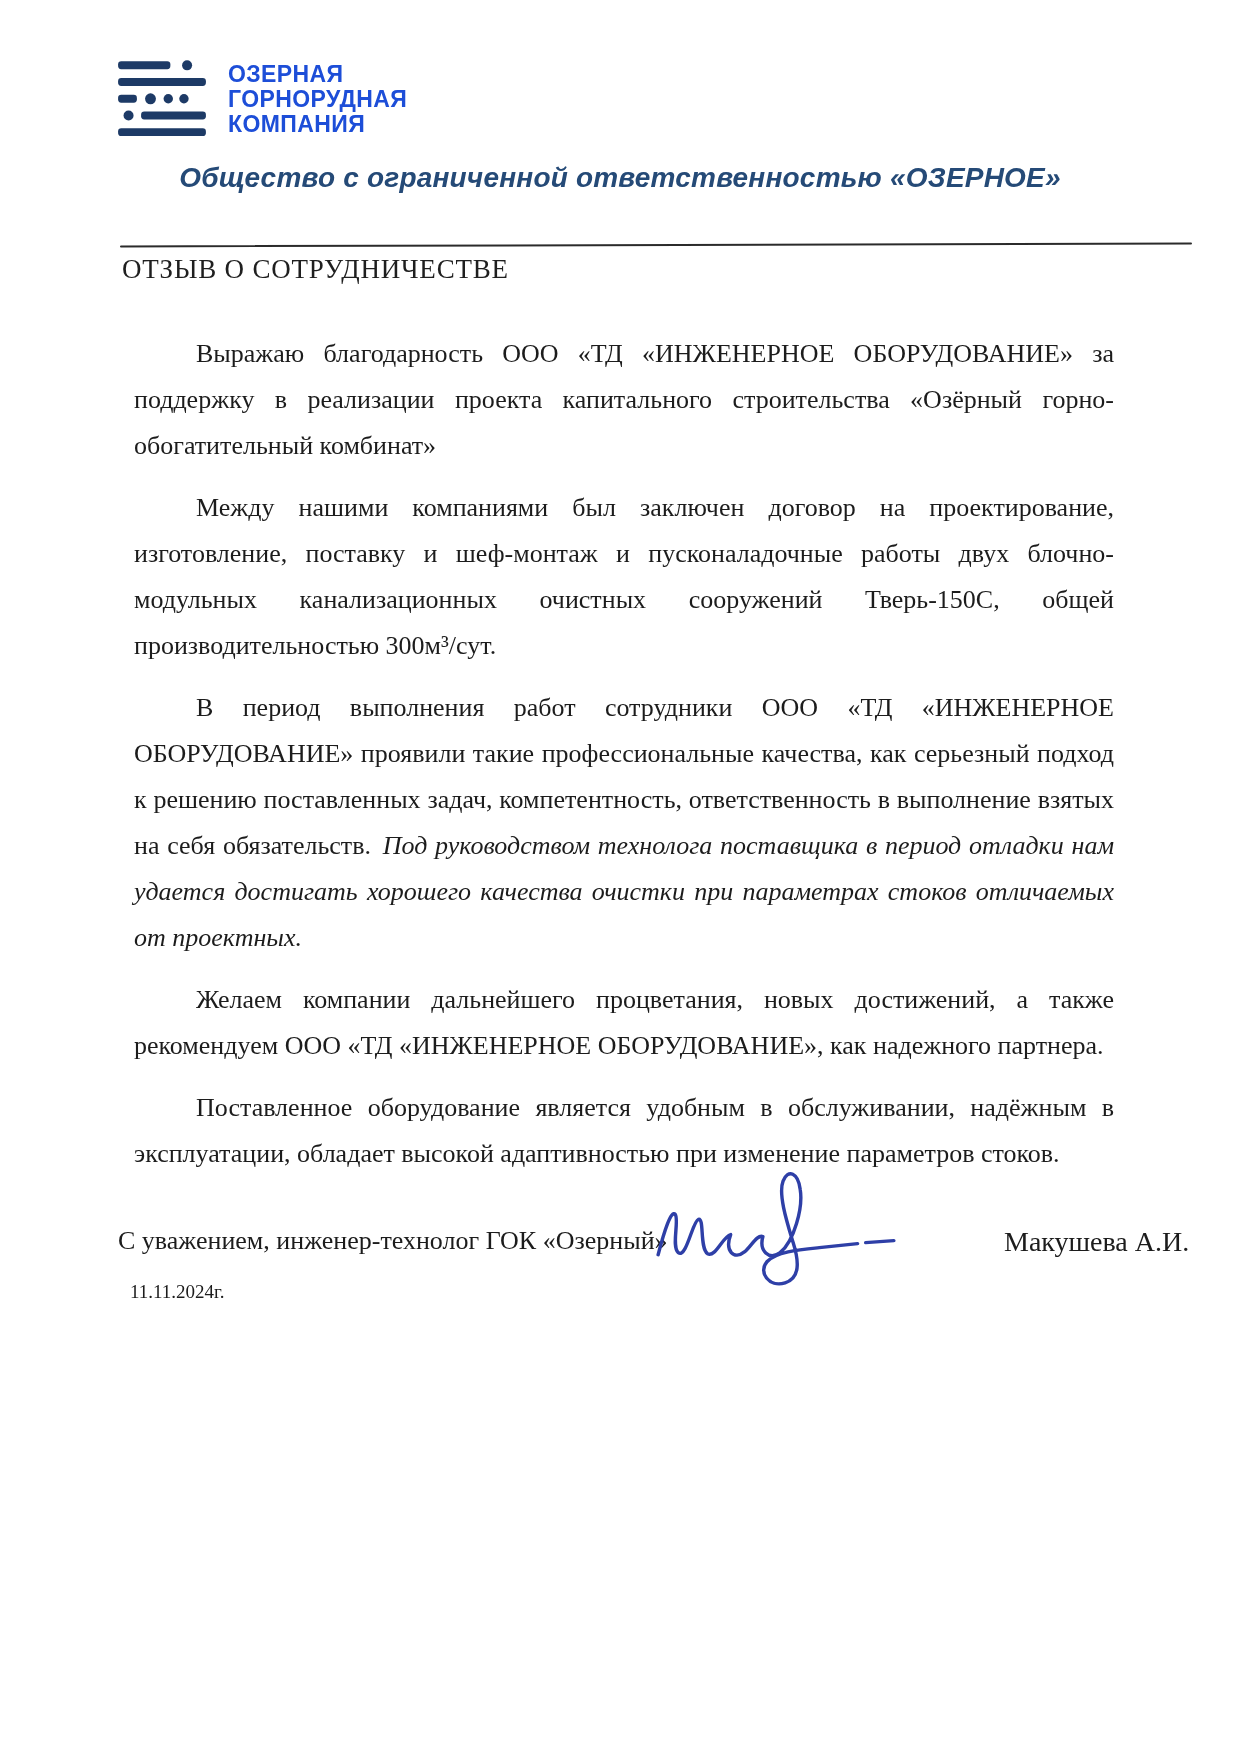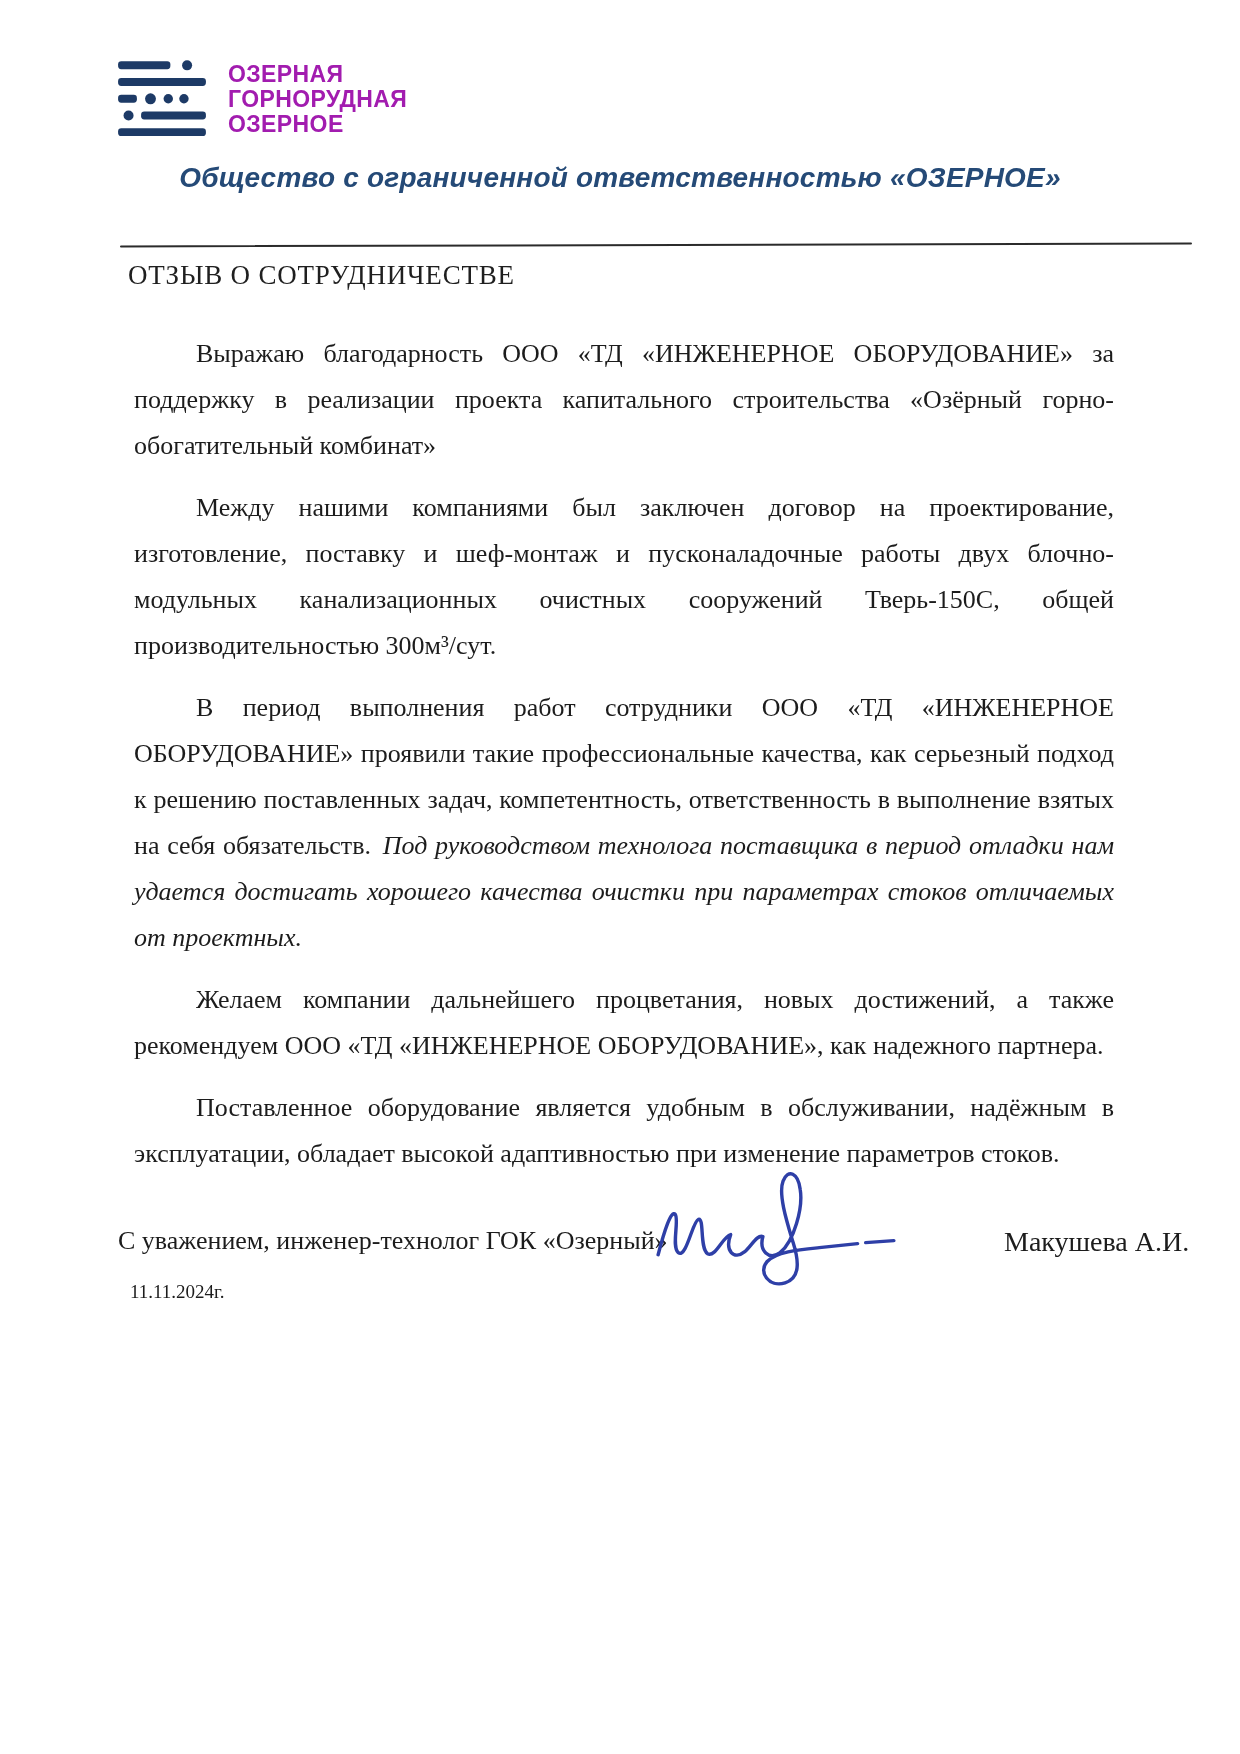--- a/index.html
+++ b/index.html
@@ -19,21 +19,21 @@
     position: absolute;
     top: 60px; left: 116px;
     display: flex;
     align-items: center;
     gap: 20px;
   }
   .logo-mark { width: 92px; height: 78px; }
   .logo-mark .shape { fill: #1d3a66; }
   .logo-text {
     font-family: "Liberation Sans", sans-serif;
-    color: #a21caf;
+    color: #1d4ed8;
     font-size: 23px;
     line-height: 25px;
     letter-spacing: 0.4px;
     font-weight: 600;
   }
   .logo-text .l1 { font-weight: 800; }
 
   
   .company-line {
     position: absolute;
@@ -54,21 +54,21 @@
     width: 1072px; height: 2.4px;
     background: #2b2b2b;
     transform: rotate(-0.15deg);
     border-radius: 2px;
   }
 
   
   .doc-title {
     position: absolute;
     top: 250px; left: 118px;
-    margin: 10px;
+    margin: 4px;
     font-size: 27px;
     font-weight: 400;
     letter-spacing: 0.8px;
     color: #1f1f1f;
   }
   .letter-body {
     position: absolute;
     top: 315px; left: 118px;
     width: 1012px;
     font-size: 26px;
@@ -127,21 +127,21 @@
       <circle class="shape" cx="33" cy="35.8" r="5.2"></circle>
       <circle class="shape" cx="50" cy="35.8" r="4.5"></circle>
       <circle class="shape" cx="65" cy="35.8" r="4.5"></circle>
       <circle class="shape" cx="12" cy="51.8" r="4.8"></circle>
       <rect class="shape" x="24" y="48" width="62" height="7.5" rx="3"></rect>
       <rect class="shape" x="2" y="64" width="84" height="7.5" rx="3"></rect>
     </svg>
     <div class="logo-text">
       <div class="l1">ОЗЕРНАЯ</div>
       <div class="l2">ГОРНОРУДНАЯ</div>
-      <div class="l3">ОЗЕРНОЕ</div>
+      <div class="l3">КОМПАНИЯ</div>
     </div>
   </header>
 
   <div class="company-line">Общество с ограниченной ответственностью «ОЗЕРНОЕ»</div>
   <div class="divider"></div>
 
   <h1 class="doc-title">ОТЗЫВ О СОТРУДНИЧЕСТВЕ</h1>
 
   <main class="letter-body">
     <p><span>Выражаю благодарность ООО «ТД «ИНЖЕНЕРНОЕ ОБОРУДОВАНИЕ» за поддержку в реализации проекта капитального строительства «Озёрный горно-обогатительный комбинат»</span><span class="it"></span></p>

